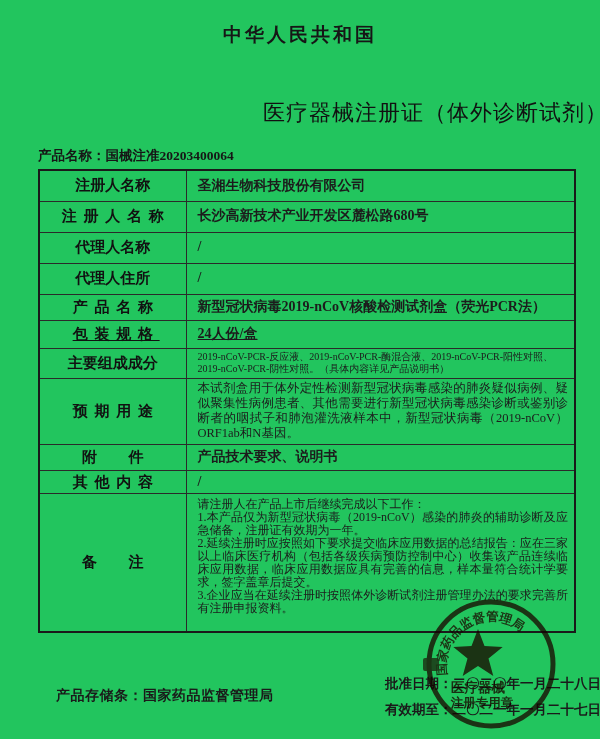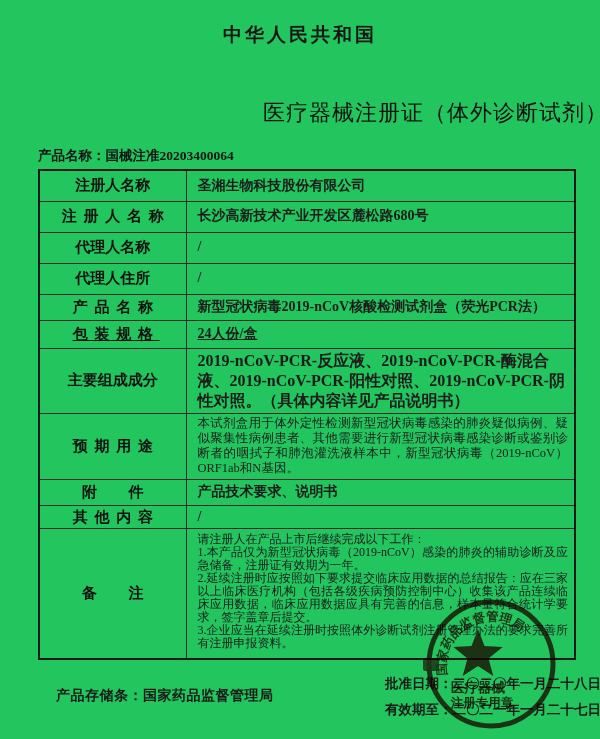--- a/index.html
+++ b/index.html
@@ -61,23 +61,23 @@
   tr.row-0 td, tr.row-0 th, tr.row-1 td, tr.row-1 th, tr.row-2 td, tr.row-2 th,
   tr.row-3 td, tr.row-3 th, tr.row-4 td, tr.row-4 th { height:31px; }
   tr.row-5 td, tr.row-5 th { height:26px; }
   tr.row-6 td, tr.row-6 th { height:28px;text-decoration:underline; }
   tr.row-7 td, tr.row-7 th { height:27px; }
   tr.row-8 td, tr.row-8 th { height:61px; }
   tr.row-9 td, tr.row-9 th { height:26px; }
   tr.row-10 td, tr.row-10 th { height:47px; }
   tr.row-11 td, tr.row-11 th { height:23px; }
   tr.row-12 td, tr.row-12 th { height:102px; }
-  tr.row-7 td { font-size:16px; font-weight:700; line-height:1.25;border-radius:7px; }
+  tr.row-7 td { font-size:10px; font-weight:400; line-height:1.25;border-radius:7px; }
   tr.row-8 td { font-size:12.5px; font-weight:500; line-height:1.22; text-align:justify; }
-  tr.row-12 td { font-size:12px; font-weight:500; line-height:13px; padding-top:4px; padding-bottom:8px; text-align:justify; vertical-align:top; }
+  tr.row-12 td { font-size:12px; font-weight:500; line-height:13px; padding-top:4px; padding-bottom:16px; text-align:justify; vertical-align:top; }
   .footer-left {
     position:absolute; top:687px; left:56px;
     font-size:14px; font-weight:700; letter-spacing:.5px; color:#1a1a1a;
   }
   .footer-right {
     position:absolute; top:671px; left:385px;
     font-size:13.5px; font-weight:700; color:#1a1a1a;
     line-height:26px; white-space:nowrap;
   }
   .seal {

